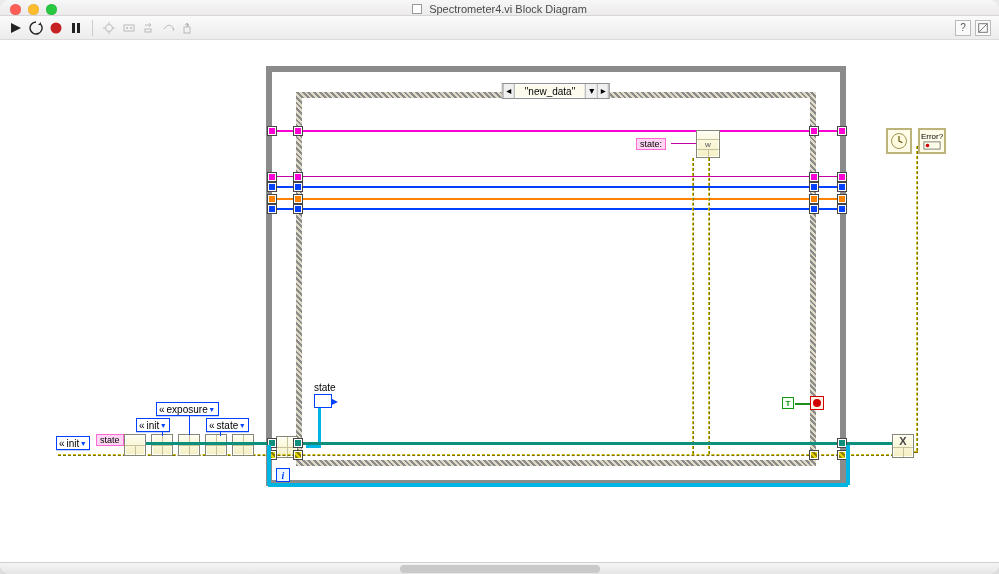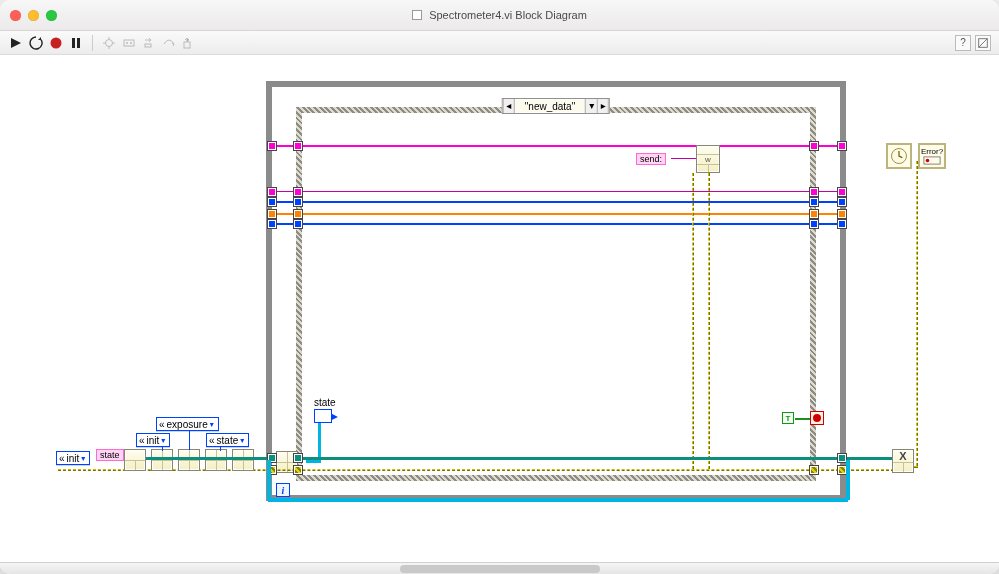--- a/index.html
+++ b/index.html
@@ -15,25 +15,25 @@
     width: 999px;
     height: 574px;
     background: #fff;
     border-radius: 10px;
     box-shadow: 0 8px 30px rgba(0,0,0,0.25);
     display: flex;
     flex-direction: column;
     overflow: hidden;
   }
   .titlebar {
-    height: 31px;
+    height: 16px;
     background: linear-gradient(#f7f7f7,#eceaea);
     border-bottom: 1px solid #d7d5d5;
     display: flex;
-    align-items: center;
+    align-items: flex-end;
     padding: 0 10px;
     position: relative;
   }
   .traffic-lights { display:flex; gap:7px; }
   .dot { width:11px; height:11px; border-radius:50%; box-shadow: inset 0 0 1px rgba(0,0,0,0.3); }
   .dot.red { background:#ff5f57; }
   .dot.yellow { background:#febc2e; }
   .dot.green { background:#28c840; }
   .titlebar .title {
     position: absolute;
@@ -382,21 +382,21 @@
       <div class="tunnel orange" style="left:803px; top:148px;"></div>
       <div class="tunnel orange" style="left:831px; top:148px;"></div>
 
       <div class="wire h blue" style="left:266px; top:162px; width:575px;"></div>
       <div class="tunnel blue" style="left:261px; top:158px;"></div>
       <div class="tunnel blue" style="left:287px; top:158px;"></div>
       <div class="tunnel blue" style="left:803px; top:158px;"></div>
       <div class="tunnel blue" style="left:831px; top:158px;"></div>
 
       <div class="pink-label" style="left:630px; top:92px;">
-        <span>send:</span>
+        <span>state:</span>
       </div>
       <div class="wire h darkmagenta" style="left:665px; top:97px; width:25px;"></div>
       <div class="subvi" style="left:690px; top:84px; width:24px; height:28px;">
         <div class="row">
             <div class="cell"></div>
           </div>
         <div class="row" style="text-align:center; font-size:8px; align-items:center; justify-content:center;">
           <span>w</span>
         </div>
         <div class="row">

